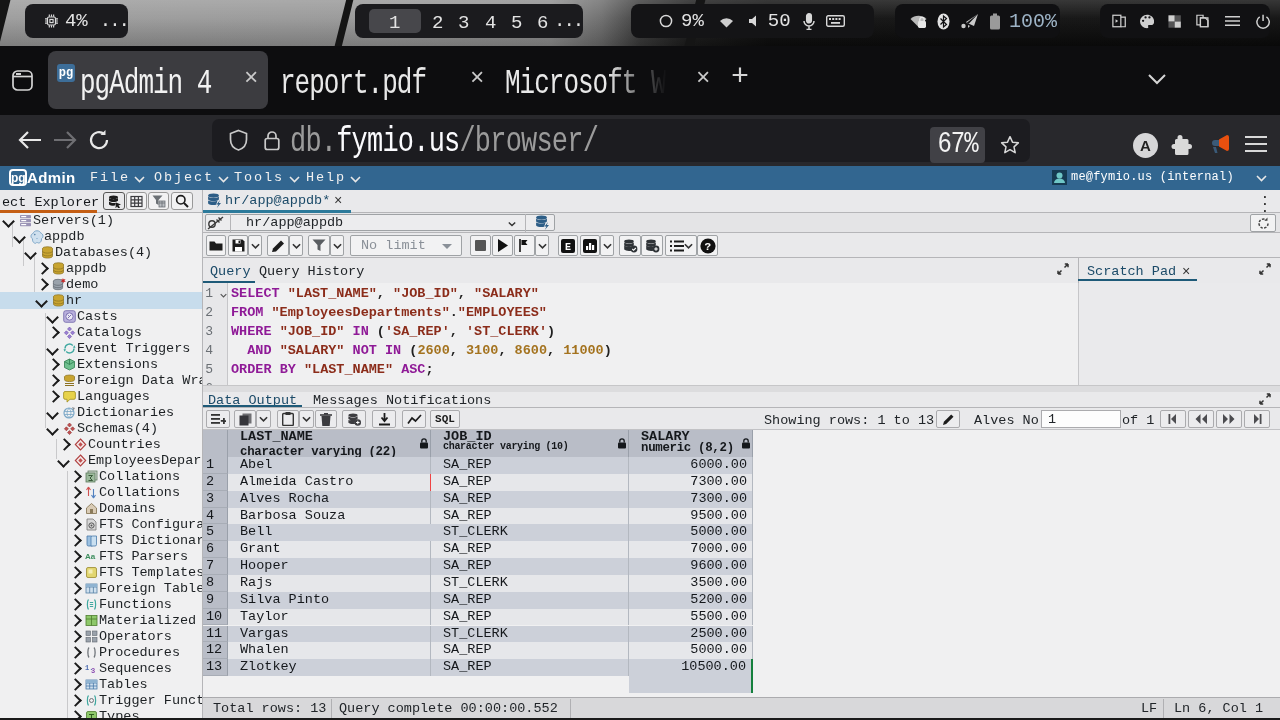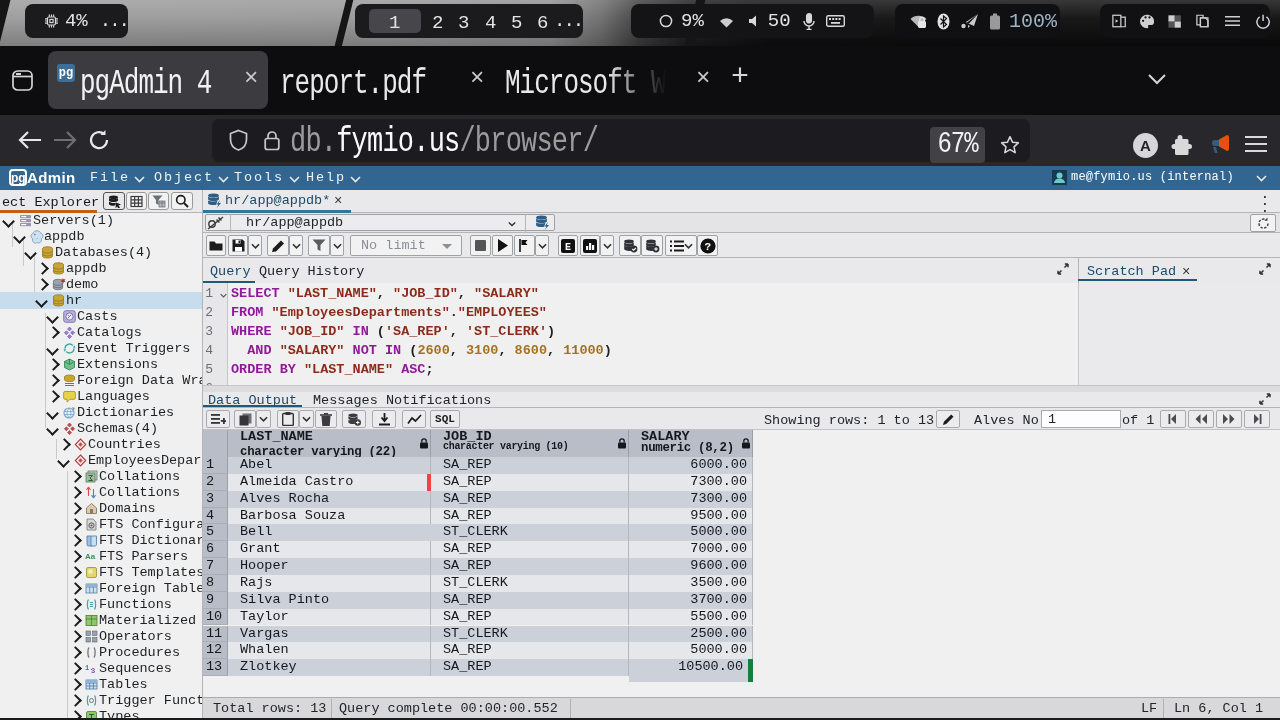--- a/index.html
+++ b/index.html
@@ -960,21 +960,21 @@
       <svg class="abs" style="right:1px; top:8px;" width="10" height="11" viewBox="0 0 10 11">
         <rect x="1" y="4.5" width="8" height="6" rx="1" fill="#15181c"></rect>
         <path d="M2.8 4.5V3a2.2 2.2 0 0 1 4.4 0v1.5" fill="none" stroke="#15181c" stroke-width="1.3"></path>
       </svg>
     </div>
 <div class="abs" style="left:0; top:267.0px; width:25px; height:16.9px; background:#b9bdc7; border-right:1px solid #9aa0aa; border-bottom:1px solid #a8adb6; font-size:13.5px; color:#15181c; padding-left:3px;">1</div>
 <div class="cell" style="left:25px; top:267.0px; width:203px; height:16.9px; background:#ccd0d9; border-right:1px solid #b3b8c0; padding:0 0 0 12px;">Abel</div>
 <div class="cell" style="left:228px; top:267.0px; width:198px; height:16.9px; background:#ccd0d9; border-right:1px solid #b3b8c0; padding:0 0 0 12px;">SA_REP</div>
 <div class="cell" style="left:426px; top:267.0px; width:124px; height:16.9px; background:#ccd0d9; border-right:1px solid #b3b8c0; padding:0 5px 0 0; text-align:right;">6000.00</div>
 <div class="abs" style="left:0; top:283.9px; width:25px; height:16.9px; background:#b9bdc7; border-right:1px solid #9aa0aa; border-bottom:1px solid #a8adb6; font-size:13.5px; color:#15181c; padding-left:3px;">2</div>
-<div class="cell" style="left:25px; top:283.9px; width:203px; height:16.9px; background:#e6e7ea; border-right:4px solid #ef4444; padding:0 0 0 12px;">Almeida Castro</div>
+<div class="cell" style="left:25px; top:283.9px; width:203px; height:16.9px; background:#e6e7ea; border-right:1px solid #ef4444; padding:0 0 0 12px;">Almeida Castro</div>
 <div class="cell" style="left:228px; top:283.9px; width:198px; height:16.9px; background:#e6e7ea; border-right:1px solid #b3b8c0; padding:0 0 0 12px;">SA_REP</div>
 <div class="cell" style="left:426px; top:283.9px; width:124px; height:16.9px; background:#e6e7ea; border-right:1px solid #b3b8c0; padding:0 5px 0 0; text-align:right;">7300.00</div>
 <div class="abs" style="left:0; top:300.7px; width:25px; height:16.9px; background:#b9bdc7; border-right:1px solid #9aa0aa; border-bottom:1px solid #a8adb6; font-size:13.5px; color:#15181c; padding-left:3px;">3</div>
 <div class="cell" style="left:25px; top:300.7px; width:203px; height:16.9px; background:#ccd0d9; border-right:1px solid #b3b8c0; padding:0 0 0 12px;">Alves Rocha</div>
 <div class="cell" style="left:228px; top:300.7px; width:198px; height:16.9px; background:#ccd0d9; border-right:1px solid #b3b8c0; padding:0 0 0 12px;">SA_REP</div>
 <div class="cell" style="left:426px; top:300.7px; width:124px; height:16.9px; background:#ccd0d9; border-right:1px solid #b3b8c0; padding:0 5px 0 0; text-align:right;">7300.00</div>
 <div class="abs" style="left:0; top:317.6px; width:25px; height:16.9px; background:#b9bdc7; border-right:1px solid #9aa0aa; border-bottom:1px solid #a8adb6; font-size:13.5px; color:#15181c; padding-left:3px;">4</div>
 <div class="cell" style="left:25px; top:317.6px; width:203px; height:16.9px; background:#e6e7ea; border-right:1px solid #b3b8c0; padding:0 0 0 12px;">Barbosa Souza</div>
 <div class="cell" style="left:228px; top:317.6px; width:198px; height:16.9px; background:#e6e7ea; border-right:1px solid #b3b8c0; padding:0 0 0 12px;">SA_REP</div>
 <div class="cell" style="left:426px; top:317.6px; width:124px; height:16.9px; background:#e6e7ea; border-right:1px solid #b3b8c0; padding:0 5px 0 0; text-align:right;">9500.00</div>
@@ -990,37 +990,37 @@
 <div class="cell" style="left:25px; top:368.1px; width:203px; height:16.9px; background:#ccd0d9; border-right:1px solid #b3b8c0; padding:0 0 0 12px;">Hooper</div>
 <div class="cell" style="left:228px; top:368.1px; width:198px; height:16.9px; background:#ccd0d9; border-right:1px solid #b3b8c0; padding:0 0 0 12px;">SA_REP</div>
 <div class="cell" style="left:426px; top:368.1px; width:124px; height:16.9px; background:#ccd0d9; border-right:1px solid #b3b8c0; padding:0 5px 0 0; text-align:right;">9600.00</div>
 <div class="abs" style="left:0; top:385.0px; width:25px; height:16.9px; background:#b9bdc7; border-right:1px solid #9aa0aa; border-bottom:1px solid #a8adb6; font-size:13.5px; color:#15181c; padding-left:3px;">8</div>
 <div class="cell" style="left:25px; top:385.0px; width:203px; height:16.9px; background:#e6e7ea; border-right:1px solid #b3b8c0; padding:0 0 0 12px;">Rajs</div>
 <div class="cell" style="left:228px; top:385.0px; width:198px; height:16.9px; background:#e6e7ea; border-right:1px solid #b3b8c0; padding:0 0 0 12px;">ST_CLERK</div>
 <div class="cell" style="left:426px; top:385.0px; width:124px; height:16.9px; background:#e6e7ea; border-right:1px solid #b3b8c0; padding:0 5px 0 0; text-align:right;">3500.00</div>
 <div class="abs" style="left:0; top:401.8px; width:25px; height:16.9px; background:#b9bdc7; border-right:1px solid #9aa0aa; border-bottom:1px solid #a8adb6; font-size:13.5px; color:#15181c; padding-left:3px;">9</div>
 <div class="cell" style="left:25px; top:401.8px; width:203px; height:16.9px; background:#ccd0d9; border-right:1px solid #b3b8c0; padding:0 0 0 12px;">Silva Pinto</div>
 <div class="cell" style="left:228px; top:401.8px; width:198px; height:16.9px; background:#ccd0d9; border-right:1px solid #b3b8c0; padding:0 0 0 12px;">SA_REP</div>
-<div class="cell" style="left:426px; top:401.8px; width:124px; height:16.9px; background:#ccd0d9; border-right:1px solid #b3b8c0; padding:0 5px 0 0; text-align:right;">3700.00</div>
+<div class="cell" style="left:426px; top:401.8px; width:124px; height:16.9px; background:#ccd0d9; border-right:1px solid #b3b8c0; padding:0 5px 0 0; text-align:right;">5200.00</div>
 <div class="abs" style="left:0; top:418.6px; width:25px; height:16.9px; background:#b9bdc7; border-right:1px solid #9aa0aa; border-bottom:1px solid #a8adb6; font-size:13.5px; color:#15181c; padding-left:3px;">10</div>
 <div class="cell" style="left:25px; top:418.6px; width:203px; height:16.9px; background:#e6e7ea; border-right:1px solid #b3b8c0; padding:0 0 0 12px;">Taylor</div>
 <div class="cell" style="left:228px; top:418.6px; width:198px; height:16.9px; background:#e6e7ea; border-right:1px solid #b3b8c0; padding:0 0 0 12px;">SA_REP</div>
 <div class="cell" style="left:426px; top:418.6px; width:124px; height:16.9px; background:#e6e7ea; border-right:1px solid #b3b8c0; padding:0 5px 0 0; text-align:right;">5500.00</div>
 <div class="abs" style="left:0; top:435.5px; width:25px; height:16.9px; background:#b9bdc7; border-right:1px solid #9aa0aa; border-bottom:1px solid #a8adb6; font-size:13.5px; color:#15181c; padding-left:3px;">11</div>
 <div class="cell" style="left:25px; top:435.5px; width:203px; height:16.9px; background:#ccd0d9; border-right:1px solid #b3b8c0; padding:0 0 0 12px;">Vargas</div>
 <div class="cell" style="left:228px; top:435.5px; width:198px; height:16.9px; background:#ccd0d9; border-right:1px solid #b3b8c0; padding:0 0 0 12px;">ST_CLERK</div>
 <div class="cell" style="left:426px; top:435.5px; width:124px; height:16.9px; background:#ccd0d9; border-right:1px solid #b3b8c0; padding:0 5px 0 0; text-align:right;">2500.00</div>
 <div class="abs" style="left:0; top:452.4px; width:25px; height:16.9px; background:#b9bdc7; border-right:1px solid #9aa0aa; border-bottom:1px solid #a8adb6; font-size:13.5px; color:#15181c; padding-left:3px;">12</div>
 <div class="cell" style="left:25px; top:452.4px; width:203px; height:16.9px; background:#e6e7ea; border-right:1px solid #b3b8c0; padding:0 0 0 12px;">Whalen</div>
 <div class="cell" style="left:228px; top:452.4px; width:198px; height:16.9px; background:#e6e7ea; border-right:1px solid #b3b8c0; padding:0 0 0 12px;">SA_REP</div>
 <div class="cell" style="left:426px; top:452.4px; width:124px; height:16.9px; background:#e6e7ea; border-right:1px solid #b3b8c0; padding:0 5px 0 0; text-align:right;">5000.00</div>
 <div class="abs" style="left:0; top:469.2px; width:25px; height:16.9px; background:#b9bdc7; border-right:1px solid #9aa0aa; border-bottom:1px solid #a8adb6; font-size:13.5px; color:#15181c; padding-left:3px;">13</div>
 <div class="cell" style="left:25px; top:469.2px; width:203px; height:16.9px; background:#ccd0d9; border-right:1px solid #b3b8c0; padding:0 0 0 12px;">Zlotkey</div>
 <div class="cell" style="left:228px; top:469.2px; width:198px; height:16.9px; background:#ccd0d9; border-right:1px solid #b3b8c0; padding:0 0 0 12px;">SA_REP</div>
-<div class="cell" style="left:426px; top:469.2px; width:124px; height:23px; background:#ccd0d9; border-right:5px solid #15803d; padding:0 5px 0 0; text-align:right;">10500.00</div>
+<div class="cell" style="left:426px; top:469.2px; width:124px; height:34px; background:#ccd0d9; border-right:2px solid #15803d; padding:0 5px 0 0; text-align:right;">10500.00</div>
 <div class="abs" style="left:0; top:507px; width:1077px; height:23px; background:#d8d8da; border-top:1px solid #ababae;"></div>
 <span class="abs" style="left:10px; top:511px; font-size:13.5px; color:#212529;">Total rows: 13</span>
 <div class="abs" style="left:128px; top:509px; width:1px; height:19px; background:#b0b0b3;"></div>
 <span class="abs" style="left:136px; top:511px; font-size:13.5px; color:#212529;">Query complete 00:00:00.552</span>
 <div class="abs" style="left:367px; top:509px; width:1px; height:19px; background:#b0b0b3;"></div>
 <span class="abs" style="left:938px; top:511px; font-size:13.5px; color:#212529;">LF</span>
 <div class="abs" style="left:960px; top:509px; width:1px; height:19px; background:#b0b0b3;"></div>
 <span class="abs" style="left:971px; top:511px; font-size:13.5px; color:#212529;">Ln 6, Col 1</span>
 </div>
 

